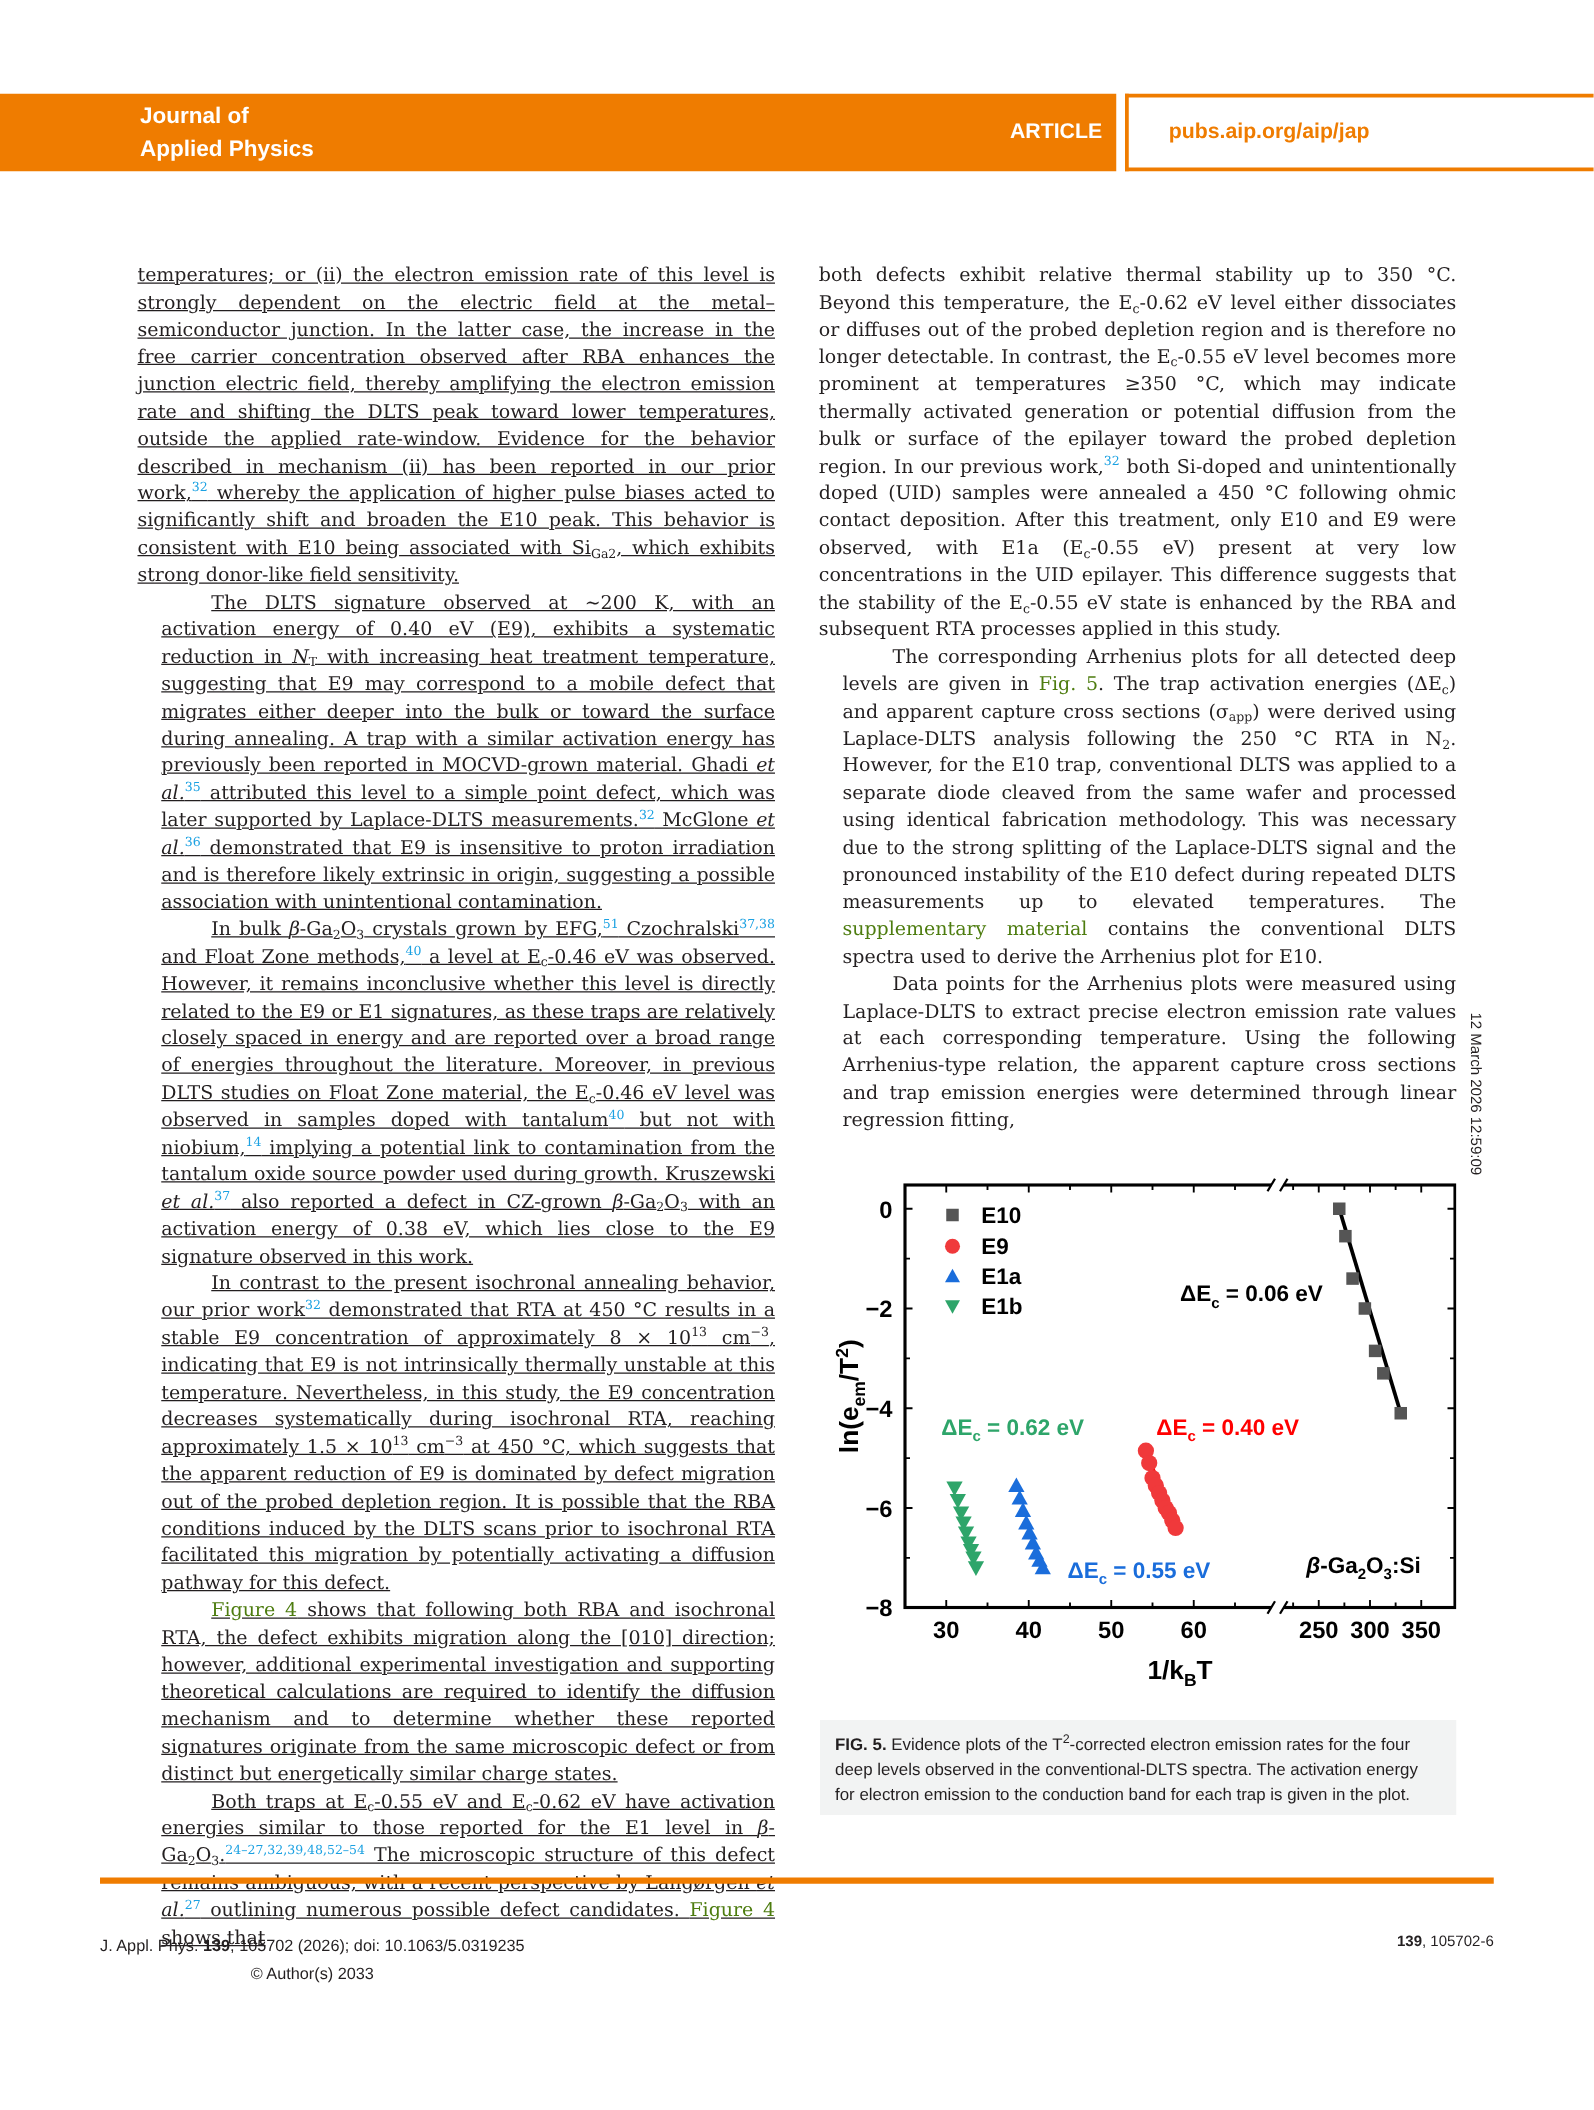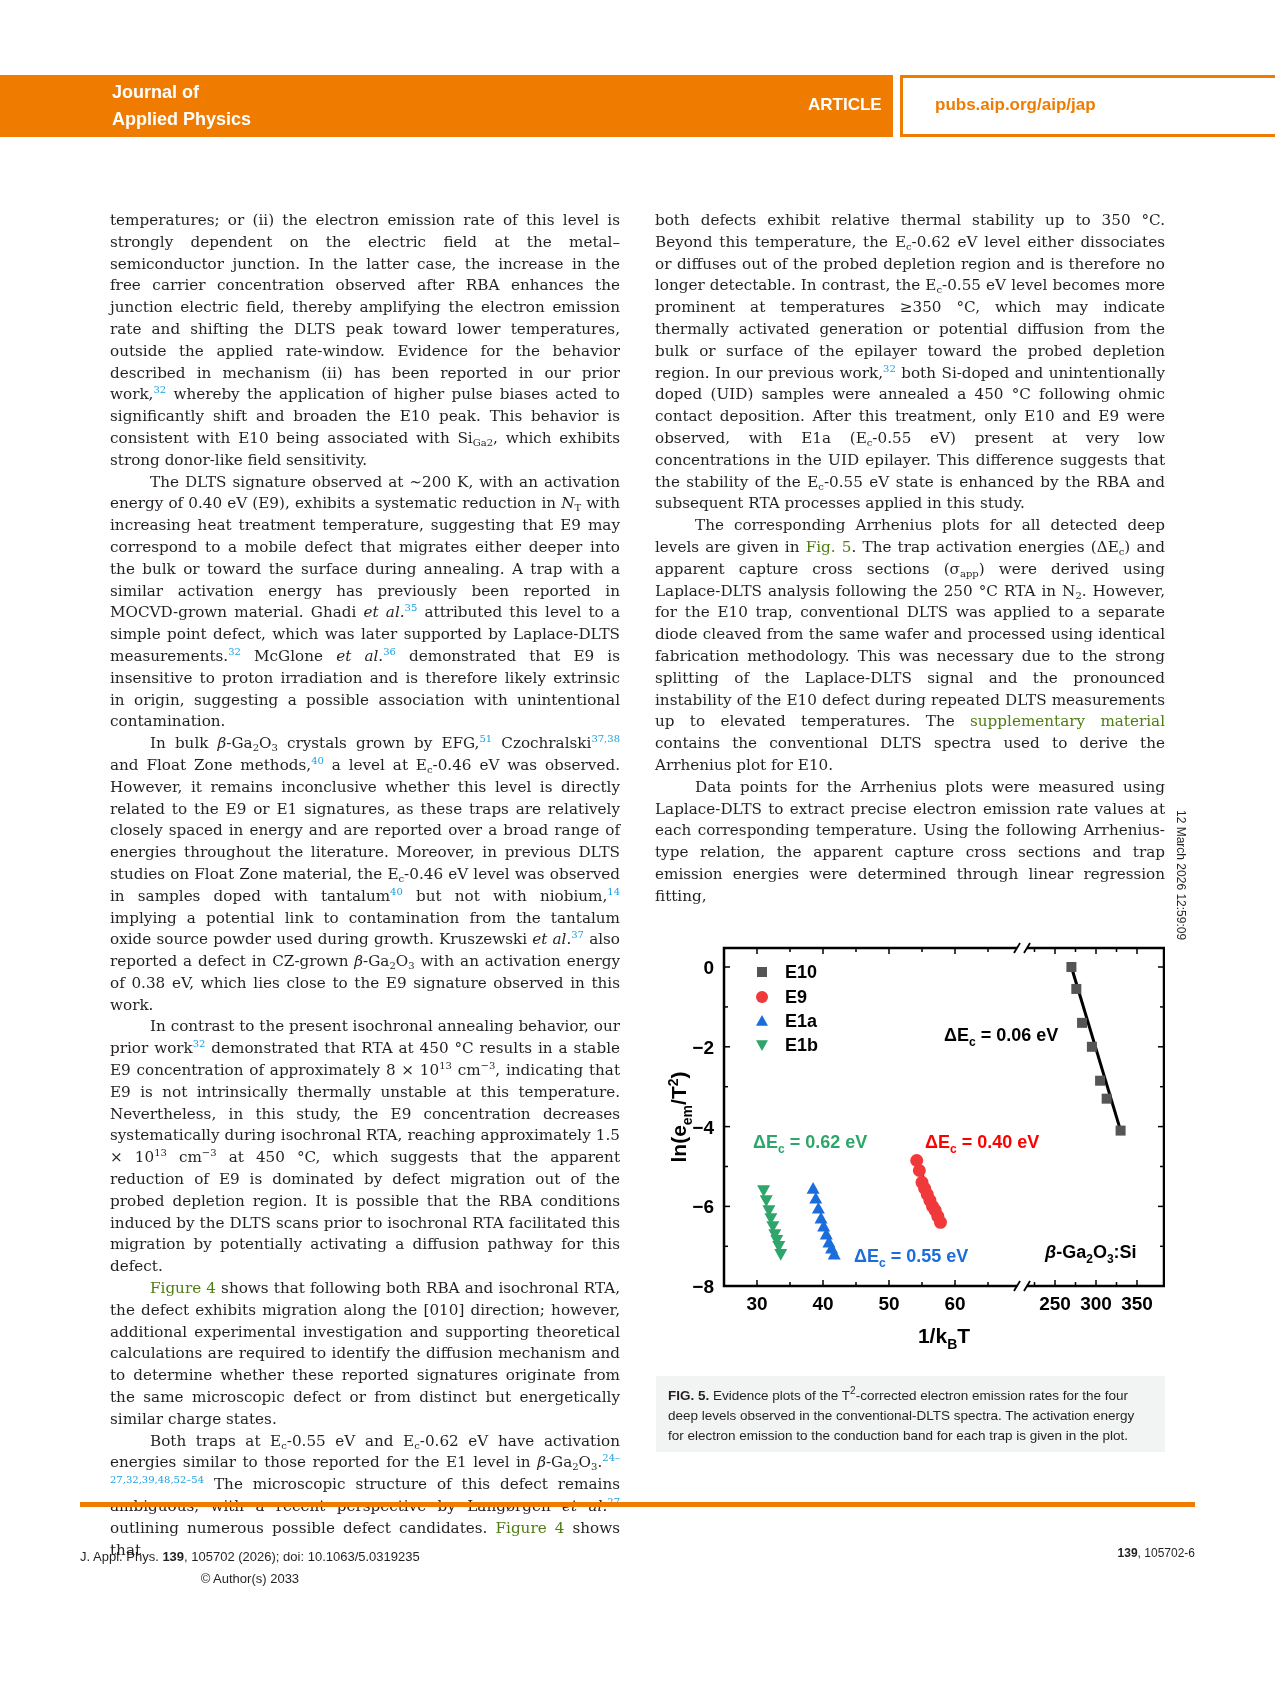--- a/index.html
+++ b/index.html
@@ -7,24 +7,24 @@
   body { position: relative; font-family: "DejaVu Serif", "Liberation Serif", serif; color: #231f20; }
 
   .header { position: absolute; left: 0; top: 75px; width: 1275px; height: 62px; }
   .header-left { position: absolute; left: 0; top: 0; width: 893px; height: 62px; background: #ef7c00; }
   .journal-title { position: absolute; left: 112px; top: 4px; color: #fff; font-family: "Liberation Sans", sans-serif; font-weight: bold; font-size: 18px; line-height: 27px; }
   .article-label { position: absolute; left: 785px; top: 20px; color: #fff; font-family: "Liberation Sans", sans-serif; font-weight: bold; font-size: 17px; margin-left: 23px; }
   .header-right { position: absolute; left: 900px; top: 0; width: 375px; height: 62px; border: 3px solid #ef7c00; border-right: none; background: #fff; }
   .site-link { position: absolute; left: 32px; top: 17px; color: #ef7c00; font-family: "Liberation Sans", sans-serif; font-weight: bold; font-size: 17px; text-decoration: none; }
 
   .col { position: absolute; font-size: 15.2px; line-height: 21.8px; text-align: justify; }
-  .col-left { left: 110px; top: 210px; width: 510px; }
+  .col-left { left: 110px; top: 210px; width: 510px; text-decoration: underline; }
   .col-right { left: 655px; top: 210px; width: 510px; }
   .col p { text-indent: 0; }
-  .col p.ind { text-indent: 40px; }
+  .col p.ind { text-indent: 40px; margin-left: 19px; }
   sup { font-size: 10px; line-height: 0; vertical-align: 6px; }
   sub { font-size: 10px; line-height: 0; vertical-align: -3px; }
   .ref { color: #1ba1e2; }
   .lnk { color: #4d7c0f; }
   i { font-style: italic; }
 
   .timestamp { position: absolute; left: 1172px; top: 810px; width: 20px; height: 150px; }
   .timestamp span { position: absolute; left: 0; top: 0; transform-origin: left top; transform: translate(16px, 0) rotate(90deg); white-space: nowrap; font-family: "Liberation Sans", sans-serif; font-size: 12px; color: #231f20; }
 
   .figure { position: absolute; left: 655px; top: 935px; width: 510px; height: 420px; }

